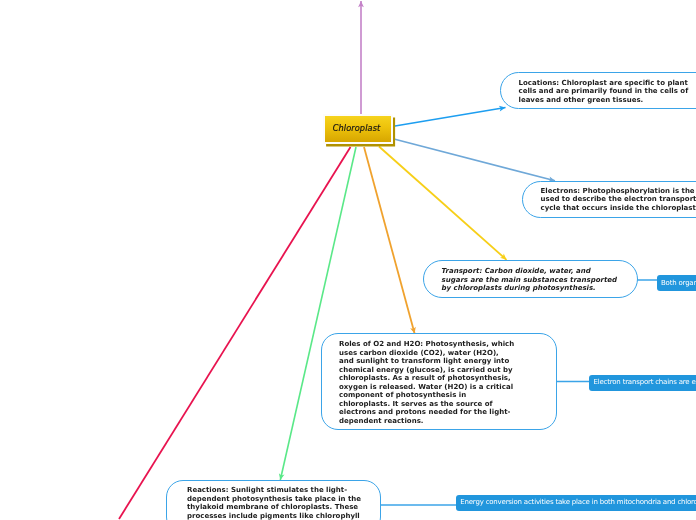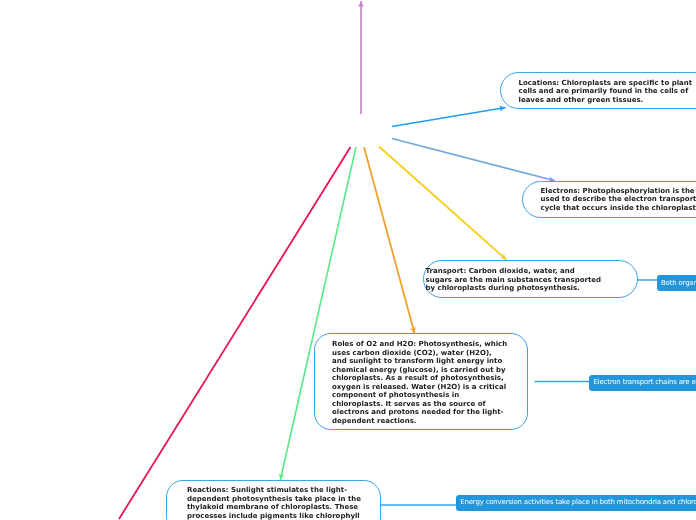--- a/index.html
+++ b/index.html
@@ -55,40 +55,43 @@
       <path d="M356,147 L280.3,480" stroke="#5ae888" stroke-width="1.6" marker-end="url(#ah-green)"></path>
       <path d="M350.5,147 L119,519" stroke="#e8134f" stroke-width="1.8"></path>
     </g>
     <g stroke="#3ba4e8" stroke-width="1.5" fill="none">
       <path stroke="#3ba4e8" d="M637,280 L658,280"></path>
       <path stroke="#3ba4e8" d="M534.5,381.5 L590,381.5"></path>
       <path stroke="#3ba4e8" d="M381,505 L457,505"></path>
     </g>
   </svg>
 
+  <div class="node-central">
+    <span>Chloroplast</span>
+  </div>
 
   <div class="bubble" style="left:499.5px;top:71.5px;width:220px;height:37.5px;border-radius:19px;">
-    <div class="txt" style="position:absolute;left:18px;top:6px;">Locations: Chloroplasts are specific to plant
+    <div class="txt" style="position:absolute;left:18px;top:6px;">Locations: Chloroplast are specific to plant
 cells and are primarily found in the cells of
 leaves and other green tissues.</div>
   </div>
 
   <div class="bubble" style="left:521.5px;top:180.5px;width:220px;height:37.5px;border-radius:19px;">
     <div class="txt" style="position:absolute;left:18px;top:5px;">Electrons: Photophosphorylation is the term
 used to describe the electron transport
 cycle that occurs inside the chloroplast.</div>
   </div>
 
   <div class="bubble" style="left:422.5px;top:260px;width:215px;height:37.5px;border-radius:19px;">
-    <div class="txt" style="position:absolute;left:2px;top:6px;">Transport: Carbon dioxide, water, and
+    <div class="txt" style="position:absolute;left:18px;top:6px;font-style:italic;">Transport: Carbon dioxide, water, and
 sugars are the main substances transported
 by chloroplasts during photosynthesis.</div>
   </div>
 
-  <div class="bubble" style="left:314px;top:333px;width:214px;height:96.5px;border-radius:17px;">
+  <div class="bubble" style="left:321px;top:333px;width:236px;height:96.5px;border-radius:17px;">
     <div class="txt" style="position:absolute;left:17px;top:6px;">Roles of O2 and H2O: Photosynthesis, which
 uses carbon dioxide (CO2), water (H2O),
 and sunlight to transform light energy into
 chemical energy (glucose), is carried out by
 chloroplasts. As a result of photosynthesis,
 oxygen is released. Water (H2O) is a critical
 component of photosynthesis in
 chloroplasts. It serves as the source of
 electrons and protons needed for the light-
 dependent reactions.</div>

